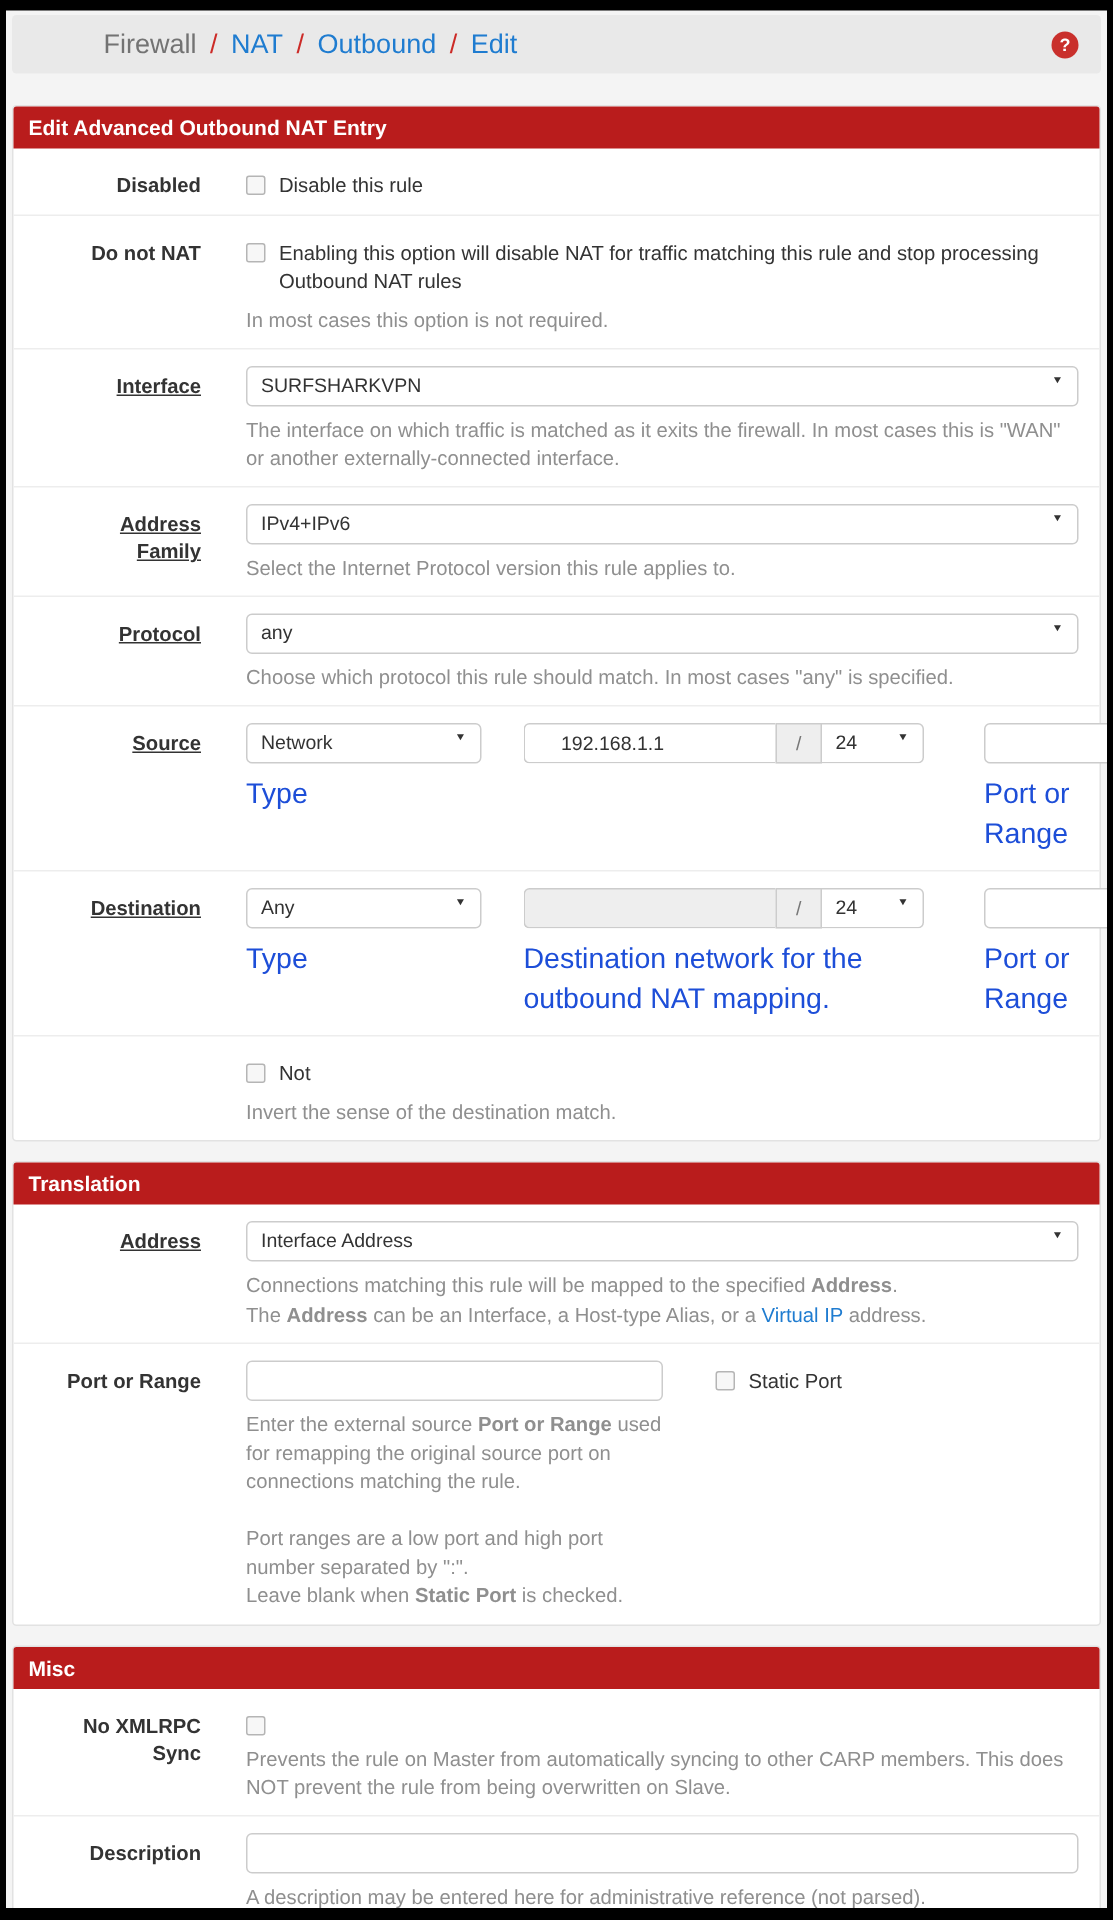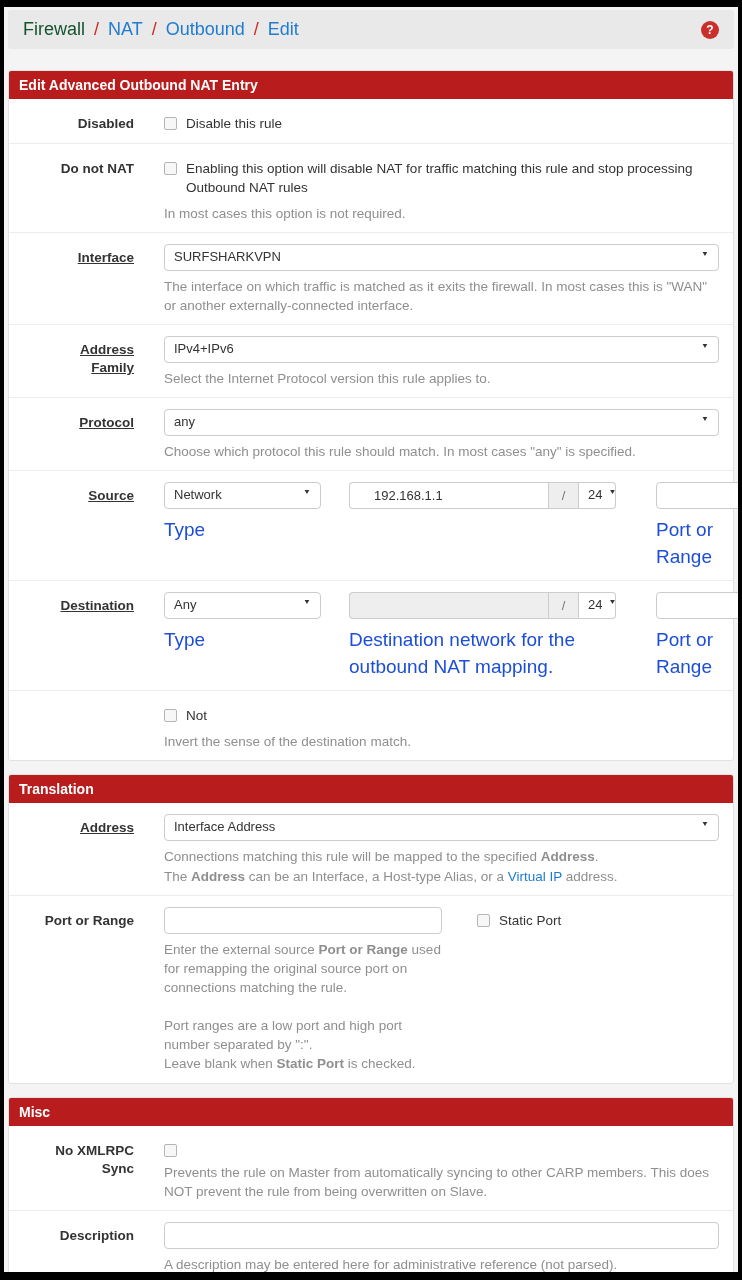--- a/index.html
+++ b/index.html
@@ -12,21 +12,21 @@
   }
   .inner { padding:3px 3px; }
 
   
   .breadcrumb {
     background:#e9e9e9; border-radius:3px;
     margin:0 1px 21px 1px; padding:9px 15px;
     display:flex; align-items:center;
     font-size:18px; color:#3a3a3a;
   }
-  .crumb-current { color:#14532d; }
+  .crumb-current { color:#737373;margin-left:46px; }
   .crumb-link { color:#1f7cd0; text-decoration:none; cursor:pointer; }
   .crumb-sep { color:#cc2b27; margin:0 9px; }
   .help-badge {
     margin-left:auto; width:18px; height:18px; border-radius:50%;
     background:#c9302c; color:#fff; font-weight:bold; font-size:12px;
     display:flex; align-items:center; justify-content:center; cursor:pointer;
   }
 
   
   .panel { background:#fff; border:1px solid #e2e2e2; border-radius:3px; margin:0 1px 13px 1px; }
@@ -71,21 +71,21 @@
   .col-net  { width:267px; flex:none; margin-left:28px; }
   .col-port { width:95px;  flex:none; margin-left:40px; }
   .input-group { display:flex; }
   .ig-input { flex:1; min-width:0; border:1px solid #ccc; border-right:none;
               border-radius:4px 0 0 4px; height:27px; padding:4px 24px;
               font-size:13px; color:#333; font-family:inherit; background:#fff; outline:none; }
   .ig-input:disabled { background:#eee; }
   .ig-addon { width:31px; flex:none; background:#eee; border:1px solid #ccc;
               color:#777; display:flex; align-items:center; justify-content:center;
               font-size:13px; height:27px; }
-  .ig-select { width:37px; flex:none; border-left:none; border-radius:0 4px 4px 0; }
+  .ig-select { width:68px; flex:none; border-left:none; border-radius:0 4px 4px 0; }
 
   
   .col-portrange { width:278px; flex:none; }
   .col-static { margin-left:35px; }
   .help-gap { margin-top:19px; }
 
   
   .footer-strip { height:20px; }
 </style>
 </head>

